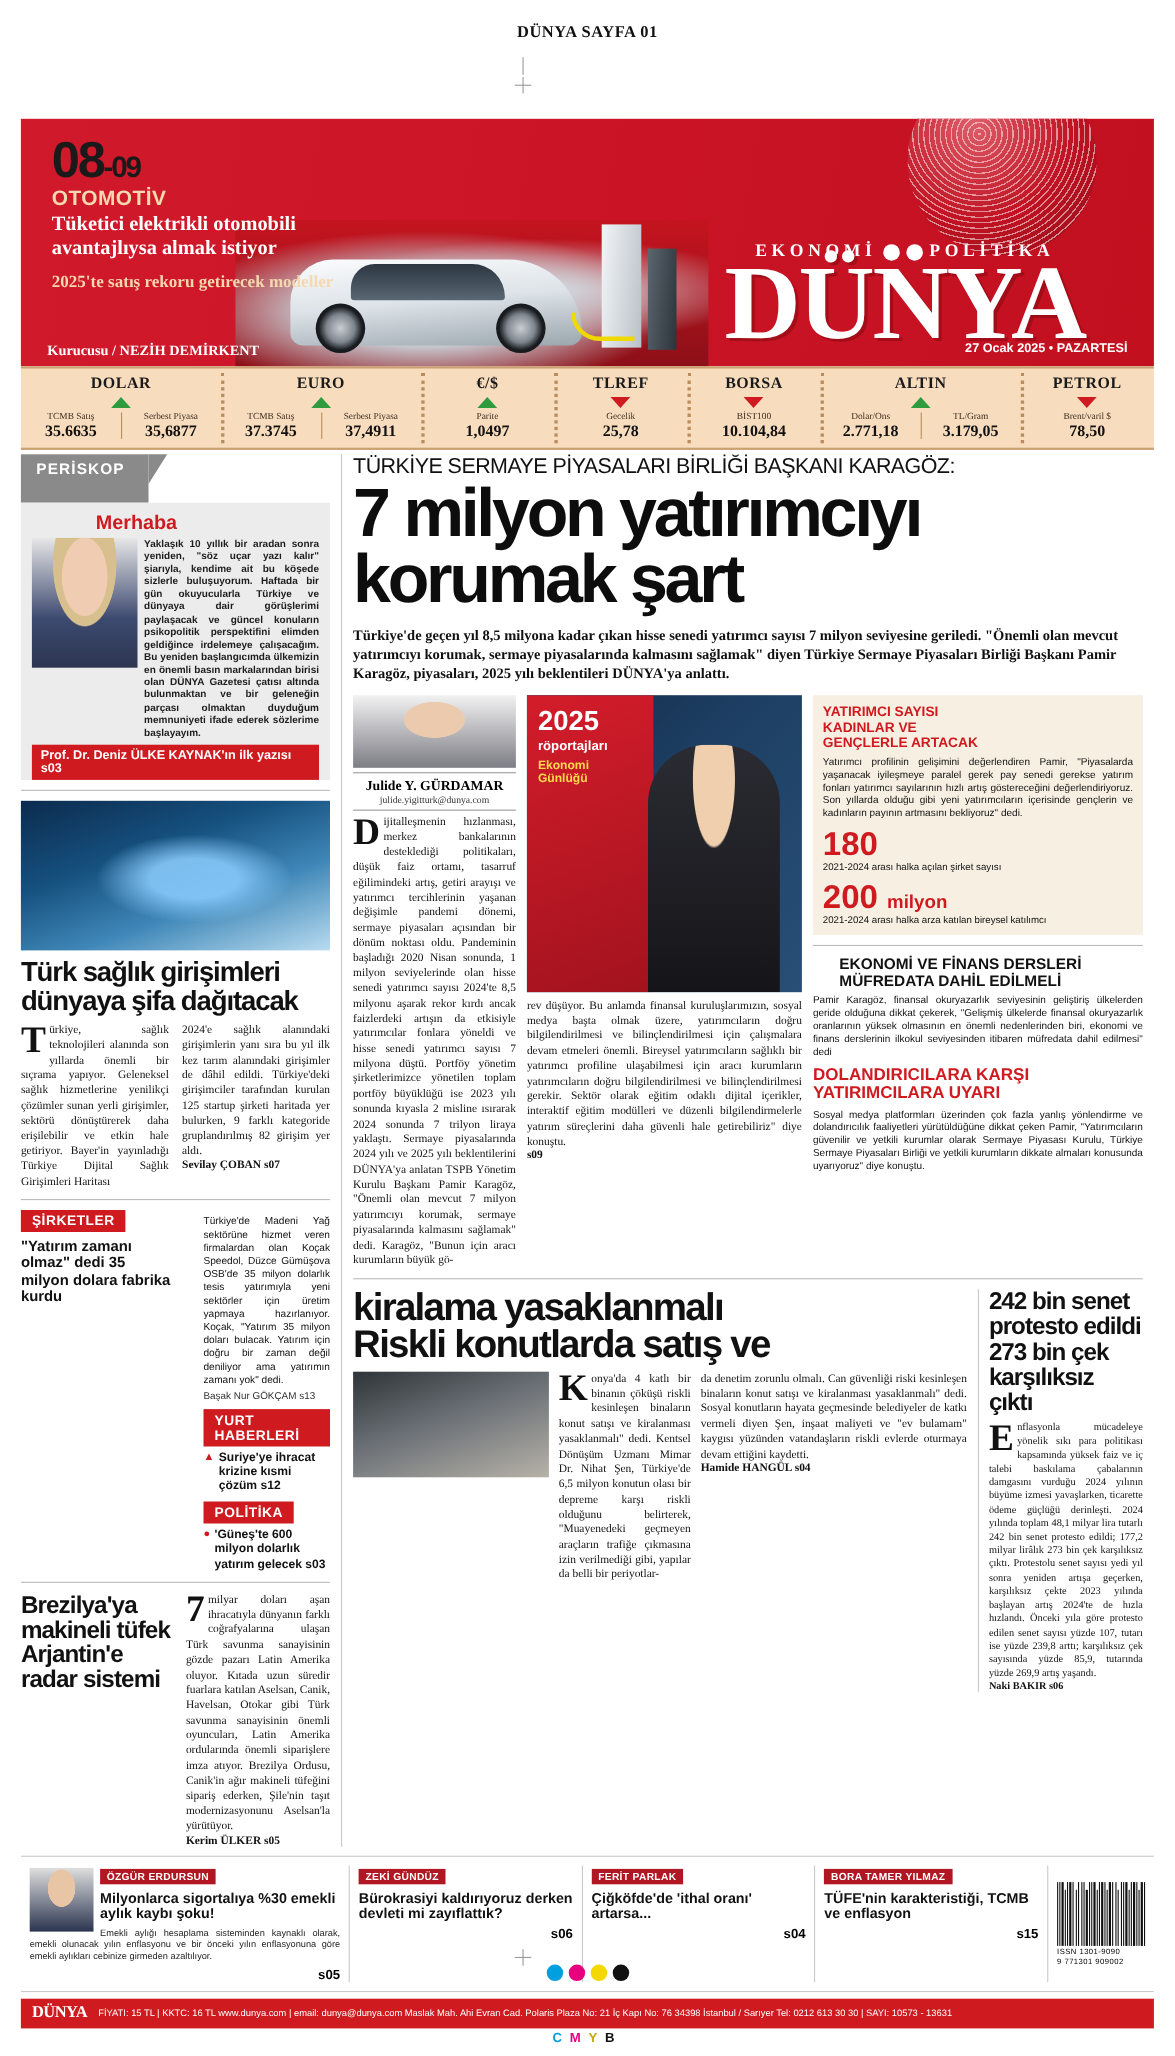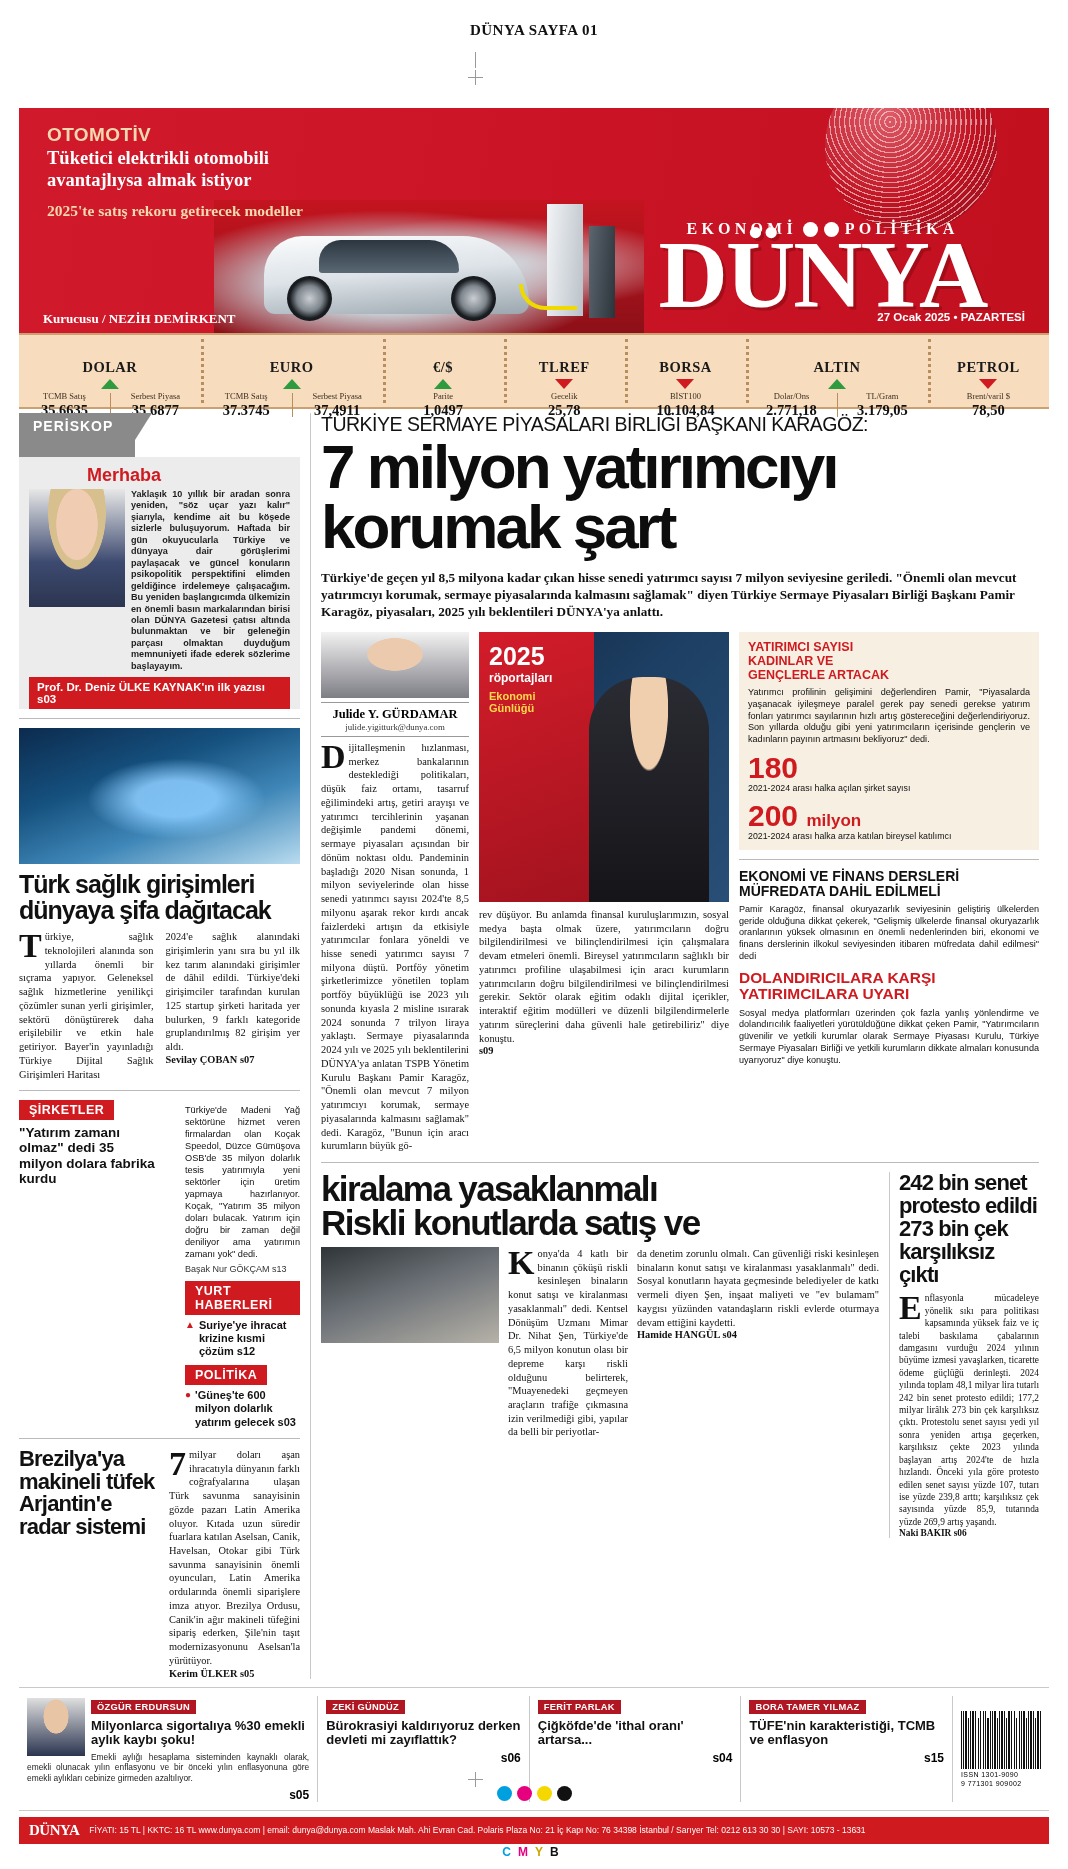--- a/index.html
+++ b/index.html
@@ -104,21 +104,21 @@
                justify-content:space-between; padding:0 24px; z-index:7; }
   .founder { font-family:"Liberation Serif",serif; font-size:13px; font-weight:bold; color:#fff; }
   .issue-date { font-family:"Liberation Sans",sans-serif; font-size:11.5px; font-weight:bold; color:#fff; }
 
   
   .ticker {
     width:1030px; height:76px; background:#f7dcbe;
     border-top:2px solid #c9a173; border-bottom:2px solid #c9a173;
     display:flex; position:relative;
   }
-  .tk-cell { flex:1; position:relative; padding-top:24px; text-align:center; }
+  .tk-cell { flex:1; position:relative; padding-top:6px; text-align:center; }
   .tk-cell + .tk-cell::before {
     content:''; position:absolute; left:0; top:4px; bottom:4px; width:0;
     border-left:3px dotted #b98e5e;
   }
   .tk-name { font-family:"Liberation Serif",serif; font-weight:bold; font-size:14.5px;
              color:#1a1a1a; letter-spacing:0.5px; }
   .tri { width:0; height:0; margin:3px auto 2px; }
   .tri.up { border-left:9px solid transparent; border-right:9px solid transparent; border-bottom:10px solid #2e9b3f; }
   .tri.down { border-left:9px solid transparent; border-right:9px solid transparent; border-top:10px solid #cf1b20; }
   .tk-rows { display:flex; justify-content:center; gap:0; }
@@ -223,21 +223,21 @@
   .stats-h { font-family:"Liberation Sans",sans-serif; font-weight:bold; font-size:12.5px;
              color:#cf1b20; line-height:1.12; }
   .stats-p { font-family:"Liberation Sans",sans-serif; font-size:9.1px; line-height:1.3;
              color:#111; margin-top:5px; text-align:justify; }
   .stats-num { font-family:"Liberation Sans",sans-serif; font-weight:bold; font-size:30px;
                color:#cf1b20; line-height:1; margin-top:7px; }
   .stats-num .u { font-size:17px; }
   .stats-cap { font-family:"Liberation Sans",sans-serif; font-size:8.8px; line-height:1.25; color:#111; }
 
   .alert-h1 { font-family:"Liberation Sans",sans-serif; font-weight:bold; font-size:14px;
-              line-height:1.06; color:#111; }
+              line-height:1.06; color:#111;margin-left:24px; }
   .alert-h2 { font-family:"Liberation Sans",sans-serif; font-weight:bold; font-size:15.5px;
               line-height:1.06; color:#cf1b20; margin-top:7px; }
 
   .hl-risk { font-family:"Liberation Sans",sans-serif; font-weight:bold; font-size:35px;
              line-height:.97; letter-spacing:-1.6px; color:#111; }
   .risk-photo { width:100%; height:96px;
      background: linear-gradient(160deg,#2f3438 0%,#6b7076 45%,#b6b2a8 100%); margin-top:7px; }
   .hl-senet { font-family:"Liberation Sans",sans-serif; font-weight:bold; font-size:22px;
               line-height:1.04; letter-spacing:-.9px; color:#111; }
 
@@ -292,20 +292,21 @@
     <div class="car-photo"></div>
     <div class="car-body"></div>
     <div class="car-glass"></div>
     <div class="wheel w1"></div>
     <div class="wheel w2"></div>
     <div class="charger"></div>
     <div class="charger2"></div>
     <div class="cable"></div>
 
     <div class="mast-left">
+      <div class="pg-num"><span>08</span><span class="small">-09</span></div>
       <div class="kicker">OTOMOTİV</div>
       <div class="mast-head-line">Tüketici elektrikli otomobili avantajlıysa almak istiyor</div>
       <div class="mast-sub">2025'te satış rekoru getirecek modeller</div>
     </div>
 
     <div class="logo-wrap">
       <div class="ek-pol">
         <span>EKONOMİ</span>
         <span class="dot"></span>
         <span class="dot"></span>

